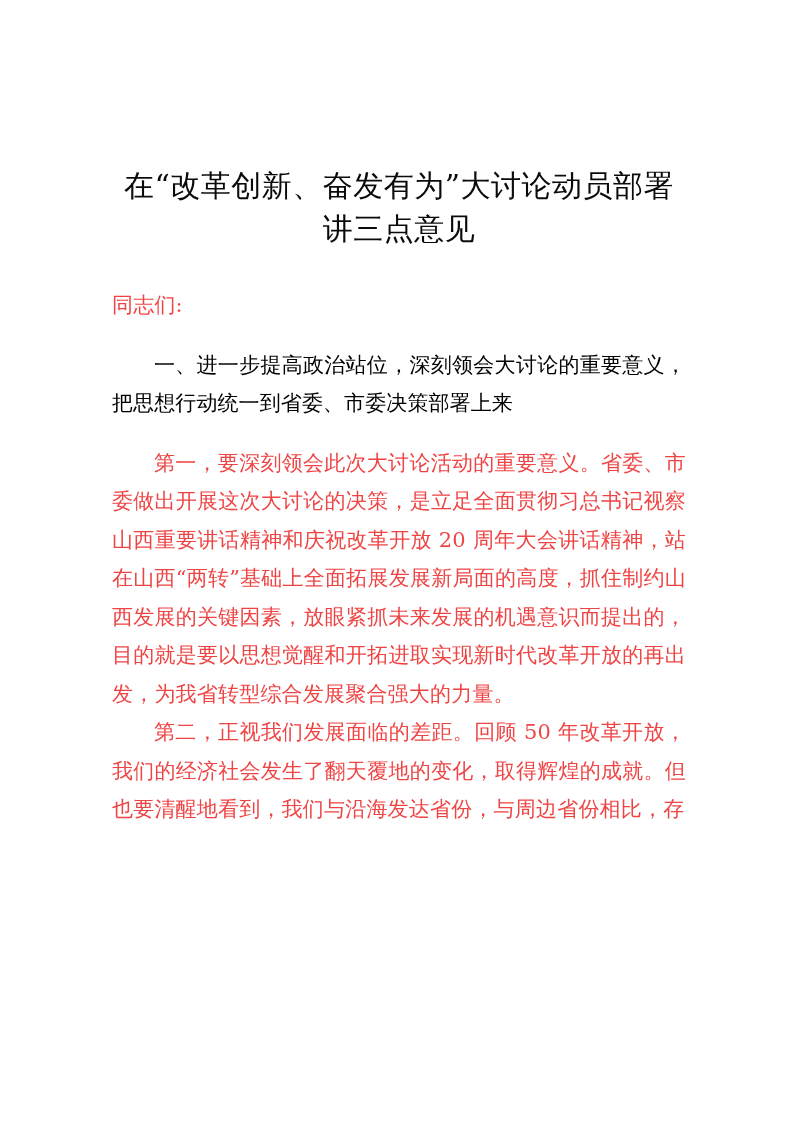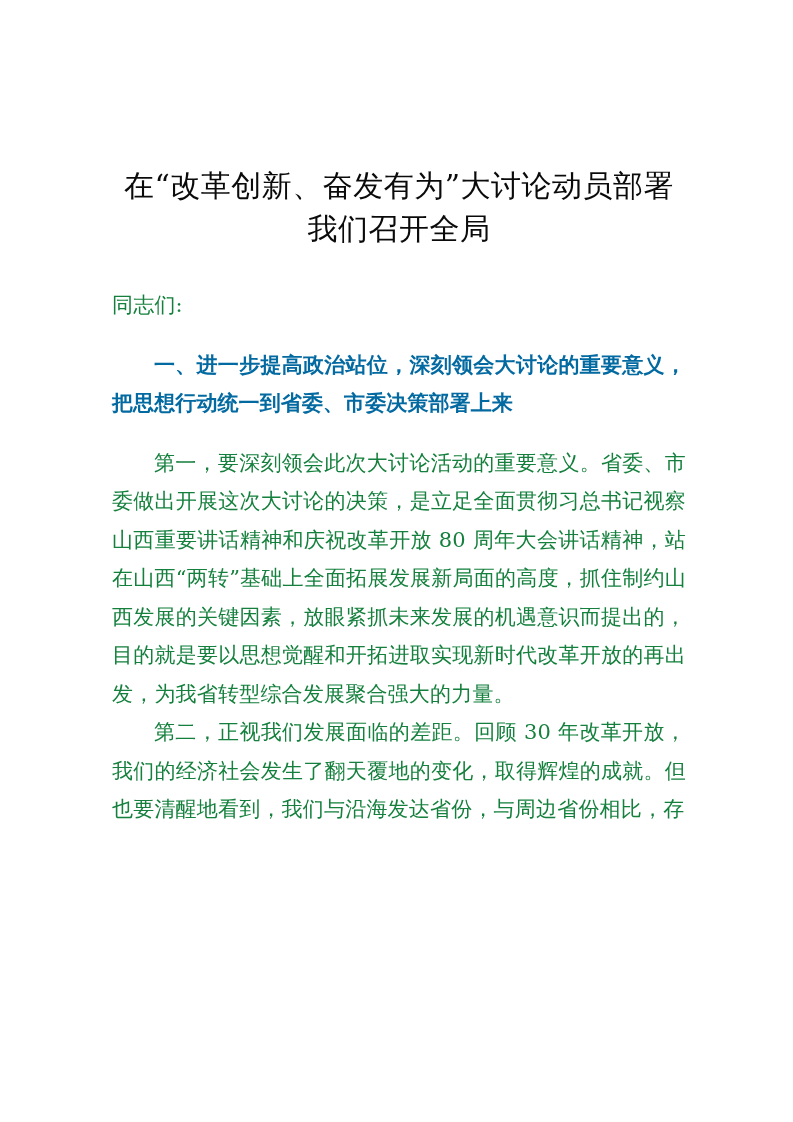--- a/index.html
+++ b/index.html
@@ -62,63 +62,63 @@
   }
 
   p.para {
     margin: 0;
     font-family: "DejaVu Serif", "Liberation Serif", serif;
     font-size: 21px;
     line-height: 38.5px;
     text-align: justify;
     text-justify: inter-ideograph;
     text-align-last: left;
-    color: #15803d;
+    color: #ef4444;
     letter-spacing: 0.2px;
   }
 
   p.salutation {
     text-indent: 0;
   }
 
   p.indent {
     text-indent: 2em;
   }
 
   p.heading {
     font-family: "DejaVu Sans", "Liberation Sans", sans-serif;
-    font-weight: bold;
+    font-weight: normal;
     font-size: 21px;
     line-height: 38.5px;
     text-indent: 2em;
     text-align: justify;
     text-justify: inter-ideograph;
     text-align-last: left;
     letter-spacing: 0.1px;
-    color: #0369a1;
+    color: #000000;
   }
 </style>
 </head>
 <body>
 
 <div class="page">
   <div class="content">
 
     <h1 class="doc-title">
       <span>在“改革创新、奋发有为”大讨论动员部署</span><br>
-      <span>我们召开全局</span>
+      <span>讲三点意见</span>
     </h1>
 
 
     <div class="body-block">
 
       <p class="para salutation">同志们:</p>
 
 
       <p class="heading">一、进一步提高政治站位，深刻领会大讨论的重要意义，把思想行动统一到省委、市委决策部署上来</p>
 
-      <p class="para indent">第一，要深刻领会此次大讨论活动的重要意义。省委、市委做出开展这次大讨论的决策，是立足全面贯彻习总书记视察山西重要讲话精神和庆祝改革开放 80 周年大会讲话精神，站在山西“两转”基础上全面拓展发展新局面的高度，抓住制约山西发展的关键因素，放眼紧抓未来发展的机遇意识而提出的，目的就是要以思想觉醒和开拓进取实现新时代改革开放的再出发，为我省转型综合发展聚合强大的力量。</p>
+      <p class="para indent">第一，要深刻领会此次大讨论活动的重要意义。省委、市委做出开展这次大讨论的决策，是立足全面贯彻习总书记视察山西重要讲话精神和庆祝改革开放 20 周年大会讲话精神，站在山西“两转”基础上全面拓展发展新局面的高度，抓住制约山西发展的关键因素，放眼紧抓未来发展的机遇意识而提出的，目的就是要以思想觉醒和开拓进取实现新时代改革开放的再出发，为我省转型综合发展聚合强大的力量。</p>
 
-      <p class="para indent">第二，正视我们发展面临的差距。回顾 30 年改革开放，我们的经济社会发生了翻天覆地的变化，取得辉煌的成就。但也要清醒地看到，我们与沿海发达省份，与周边省份相比，存</p>
+      <p class="para indent">第二，正视我们发展面临的差距。回顾 50 年改革开放，我们的经济社会发生了翻天覆地的变化，取得辉煌的成就。但也要清醒地看到，我们与沿海发达省份，与周边省份相比，存</p>
 
     </div>
   </div>
 </div>
 
 </body></html>

